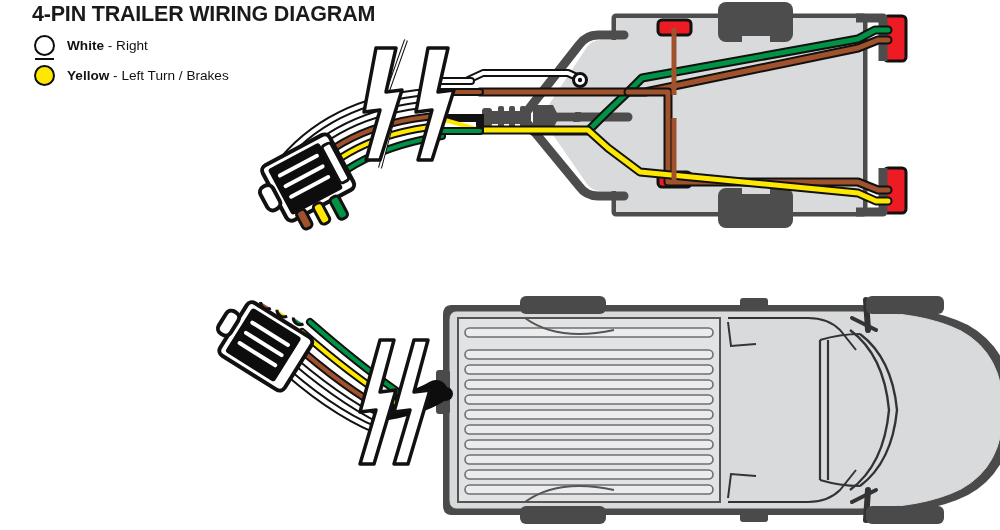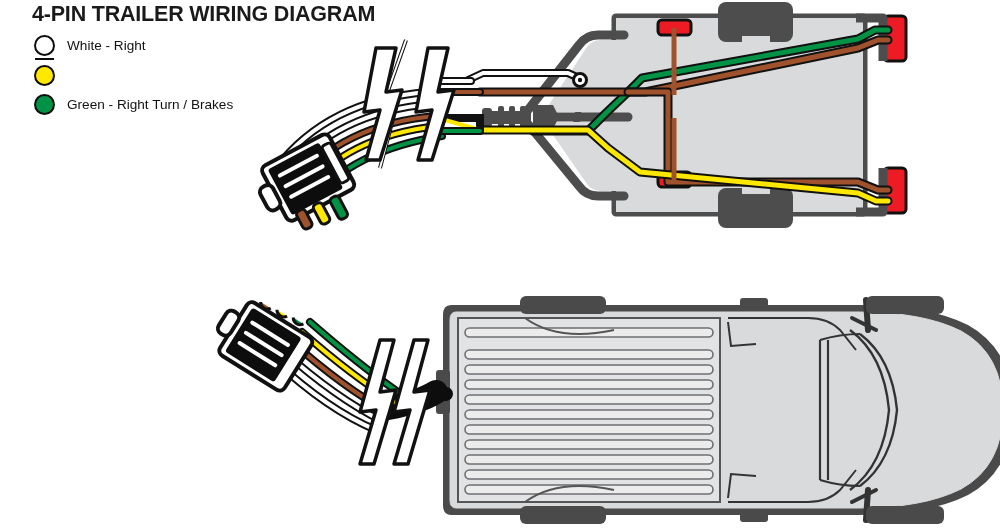--- a/index.html
+++ b/index.html
@@ -30,46 +30,43 @@
   }
   .swatch.white-sw{border-width:2.6px;}
   .swatch.white-sw::after{
     content:"";position:absolute;left:-1px;right:-1px;bottom:-6px;
     height:2.4px;background:#0d0d0d;
   }
   .legend-text{
     margin-left:12px;font-size:13.6px;white-space:nowrap;
     color:#121212;
   }
-  .legend-text b{font-weight:normal;}
+  .legend-text b{font-weight:bold;}
   .legend-text span.desc{font-weight:normal;}
 </style>
 </head>
 <body>
 
 <div id="stage">
 
   <div id="title">4-PIN TRAILER WIRING DIAGRAM</div>
 
   <div id="legend">
 
     <div class="legend-row">
       <span class="swatch white-sw" style="background:#ffffff"></span>
       <span class="legend-text"><b>White</b><span class="desc"> - </span><span class="desc">Right</span></span>
     </div>
 
 
     <div class="legend-row">
       <span class="swatch" style="background:#ffe800"></span>
+      <span class="legend-text"><b>Yellow</b><span class="desc"> - </span><span class="desc">Left Turn / Brakes</span></span>
     </div>
 
-    <div class="legend-row">
-      <span class="swatch" style="background:#009245"></span>
-      <span class="legend-text"><b>Green</b><span class="desc"> - </span><span class="desc">Right Turn / Brakes</span></span>
-    </div>
 
   </div>
 
   <svg class="layer" viewBox="0 0 1000 530">
 
     <g>
 
       <path d="M 588 18 L 835 18 L 835 212 L 588 212
                L 588 155 L 548 118 L 588 75 Z" fill="none" stroke="#4d4d4d" stroke-width="9" stroke-linejoin="round"></path>
 

